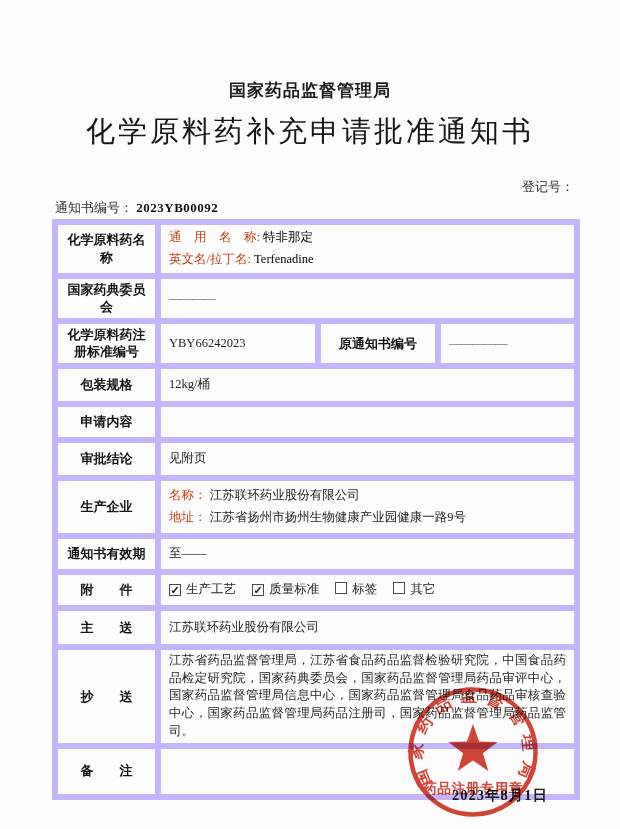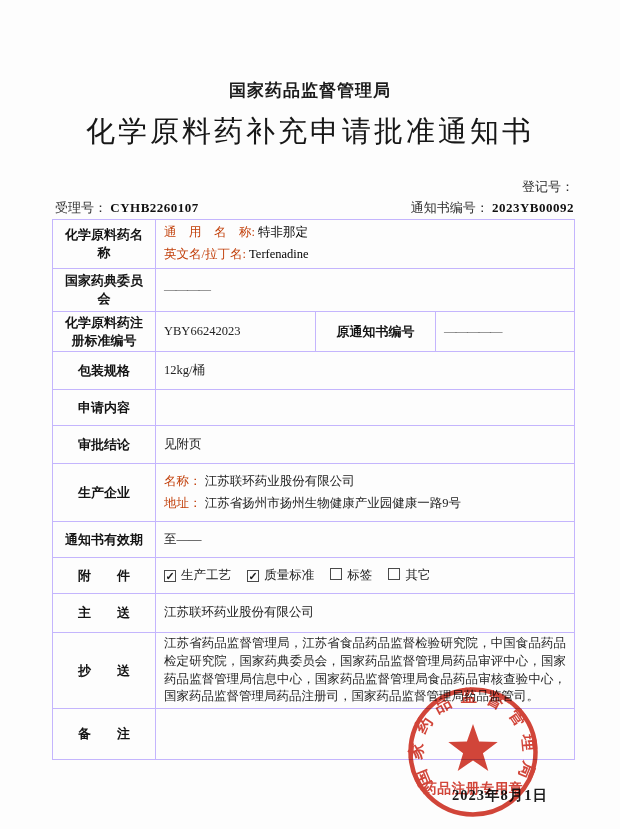--- a/index.html
+++ b/index.html
@@ -33,21 +33,21 @@
   .meta .num { font-weight:700; color:#111; letter-spacing:.5px; }
   table.doc {
     margin:3px 0 0 52px;
     width:522px;
     border-collapse:collapse;
     table-layout:fixed;
     background:transparent;
     border:1px solid #3a3a3a;
   }
   table.doc td {
-    border:1px solid #c4b5fd;
+    border:6px solid #c4b5fd;
     padding:2px 8px;
     vertical-align:middle;
     overflow:hidden;
   }
   td.lbl {
     font-weight:700;
     text-align:center;
     font-size:13px;
     color:#141414;
     padding:2px 3px;
@@ -84,24 +84,20 @@
 
 <div class="agency">国家药品监督管理局</div>
 <div class="title">化学原料药补充申请批准通知书</div>
 
 <div class="meta">
   <div class="row1">
     <span>登记号：</span>
   </div>
   <div class="row2">
     <span>
-      <span>受理号：</span>
-      <span class="num">CYHB2260107</span>
-    </span>
-    <span>
       <span>通知书编号：</span>
       <span class="num">2023YB00092</span>
     </span>
   </div>
 </div>
 
 <table class="doc">
   <colgroup>
       <col style="width:103px">
       <col style="width:160px">

